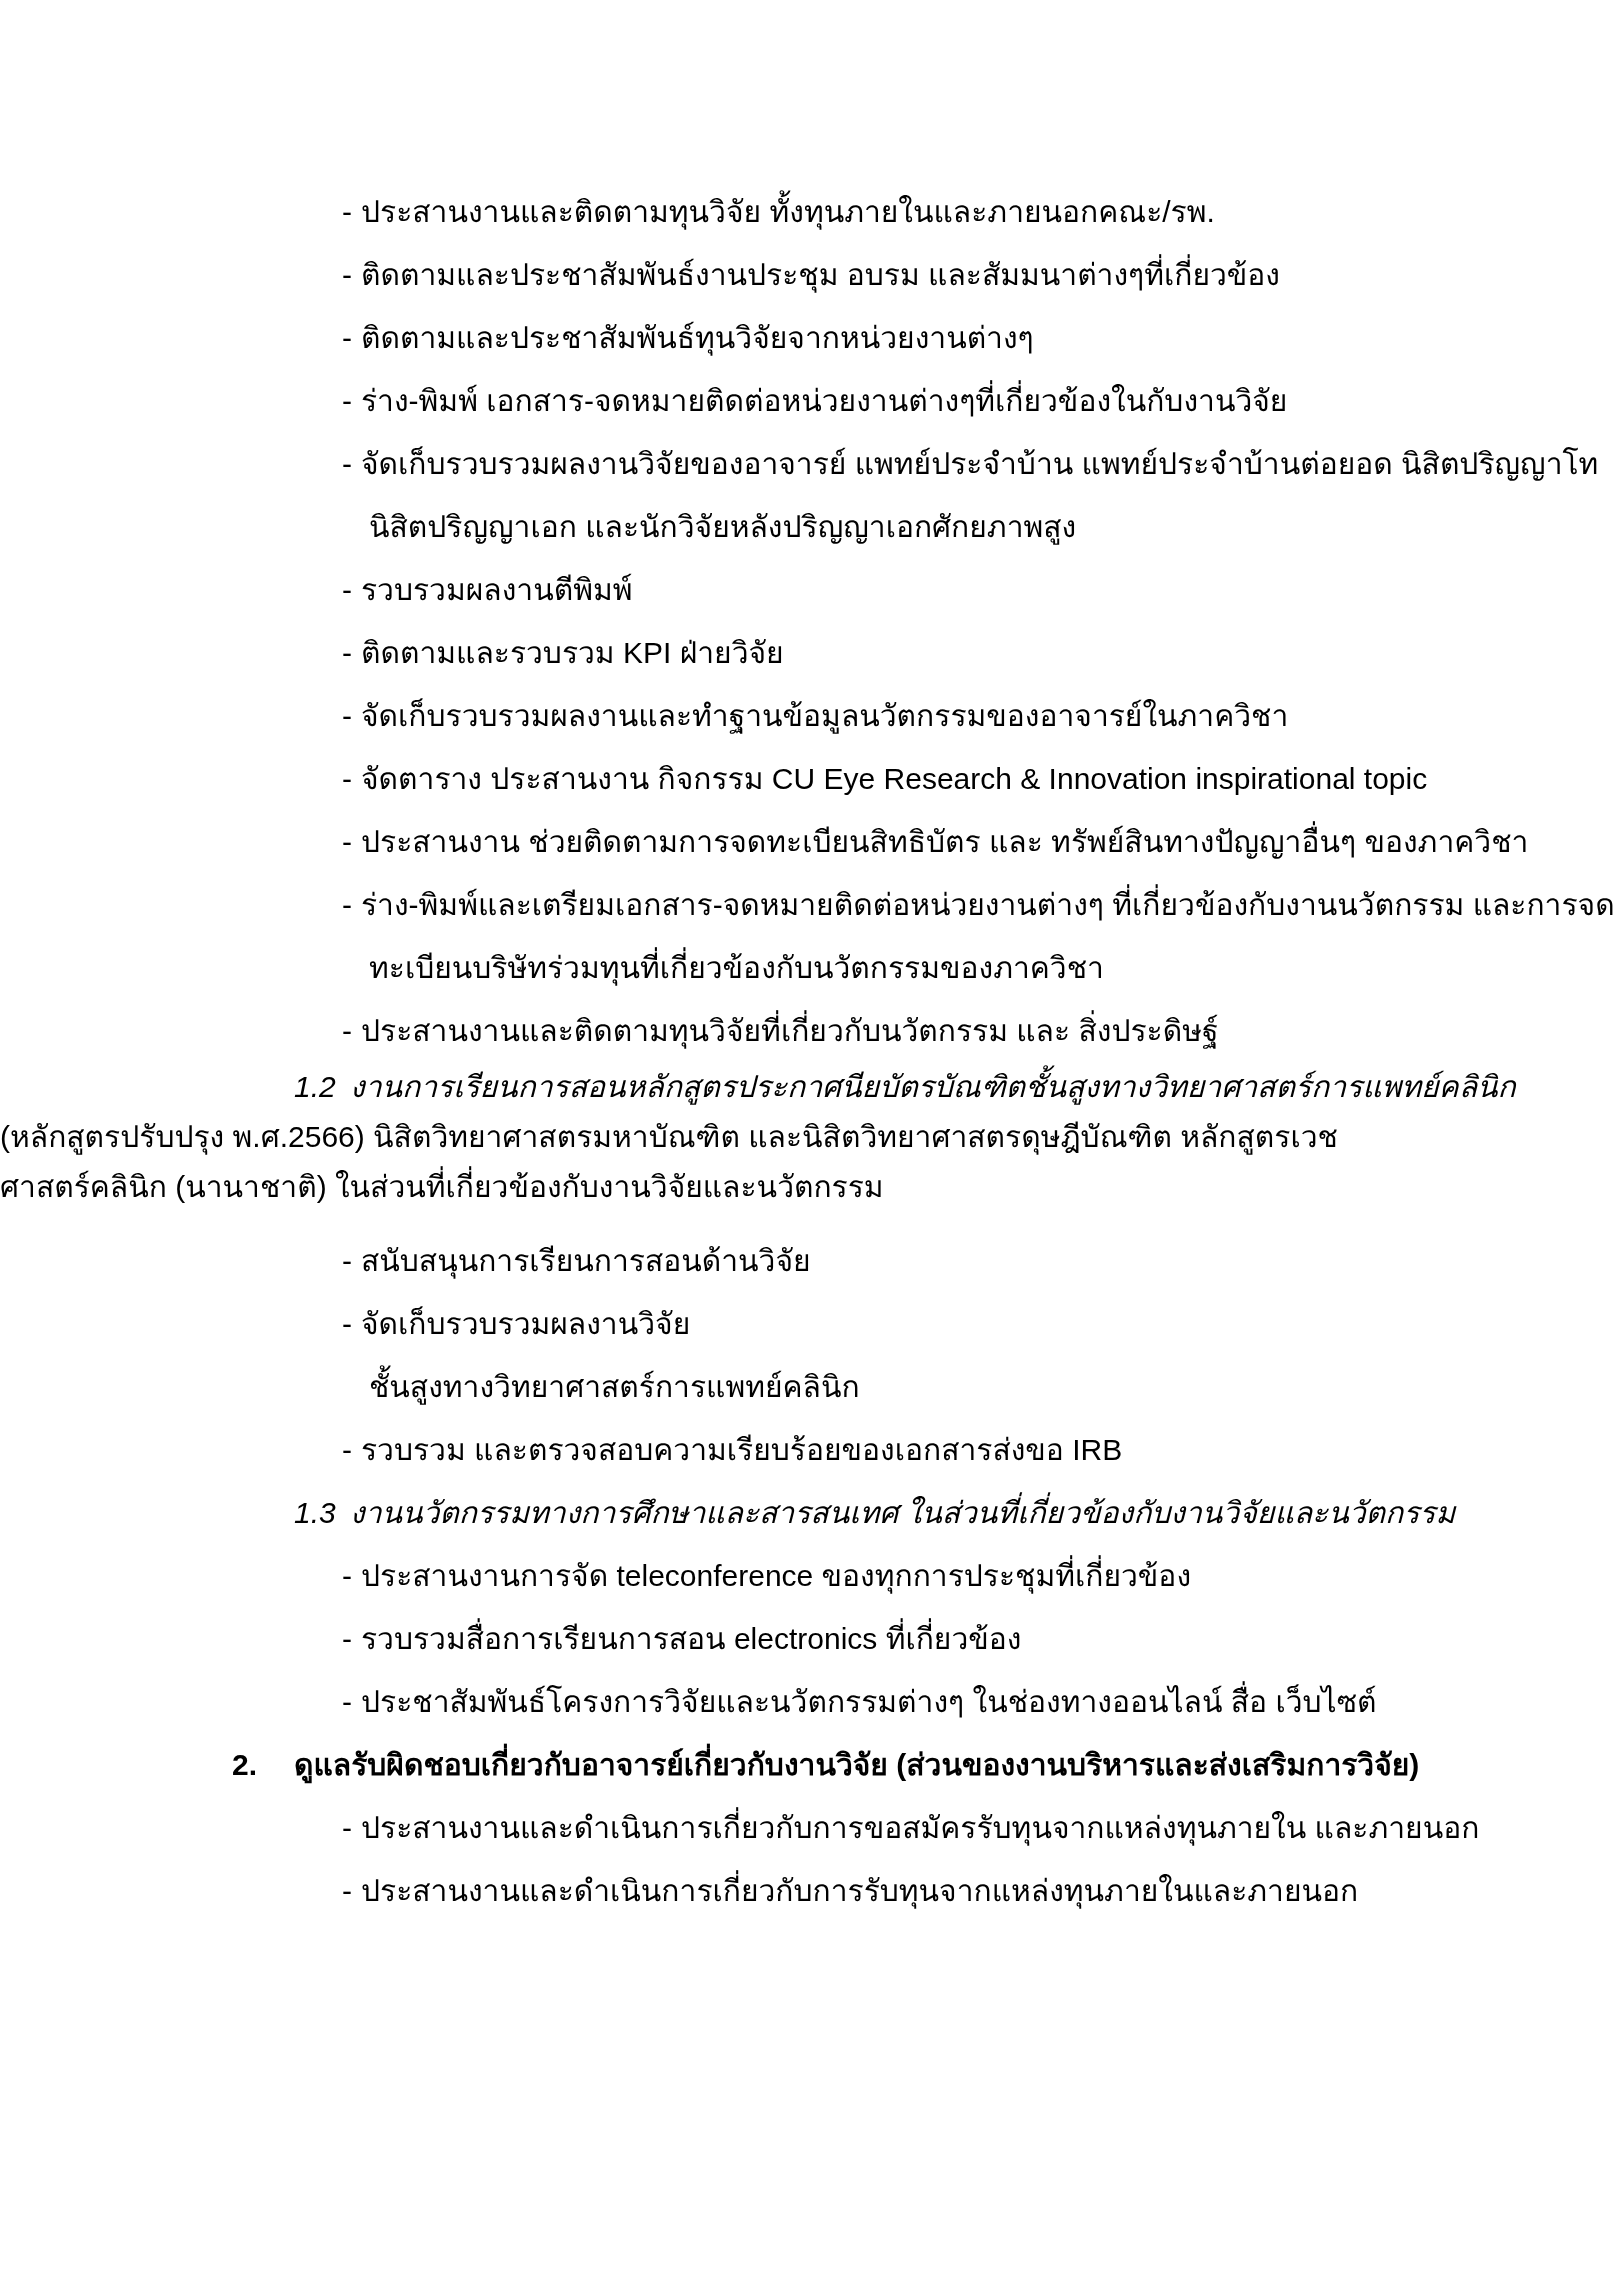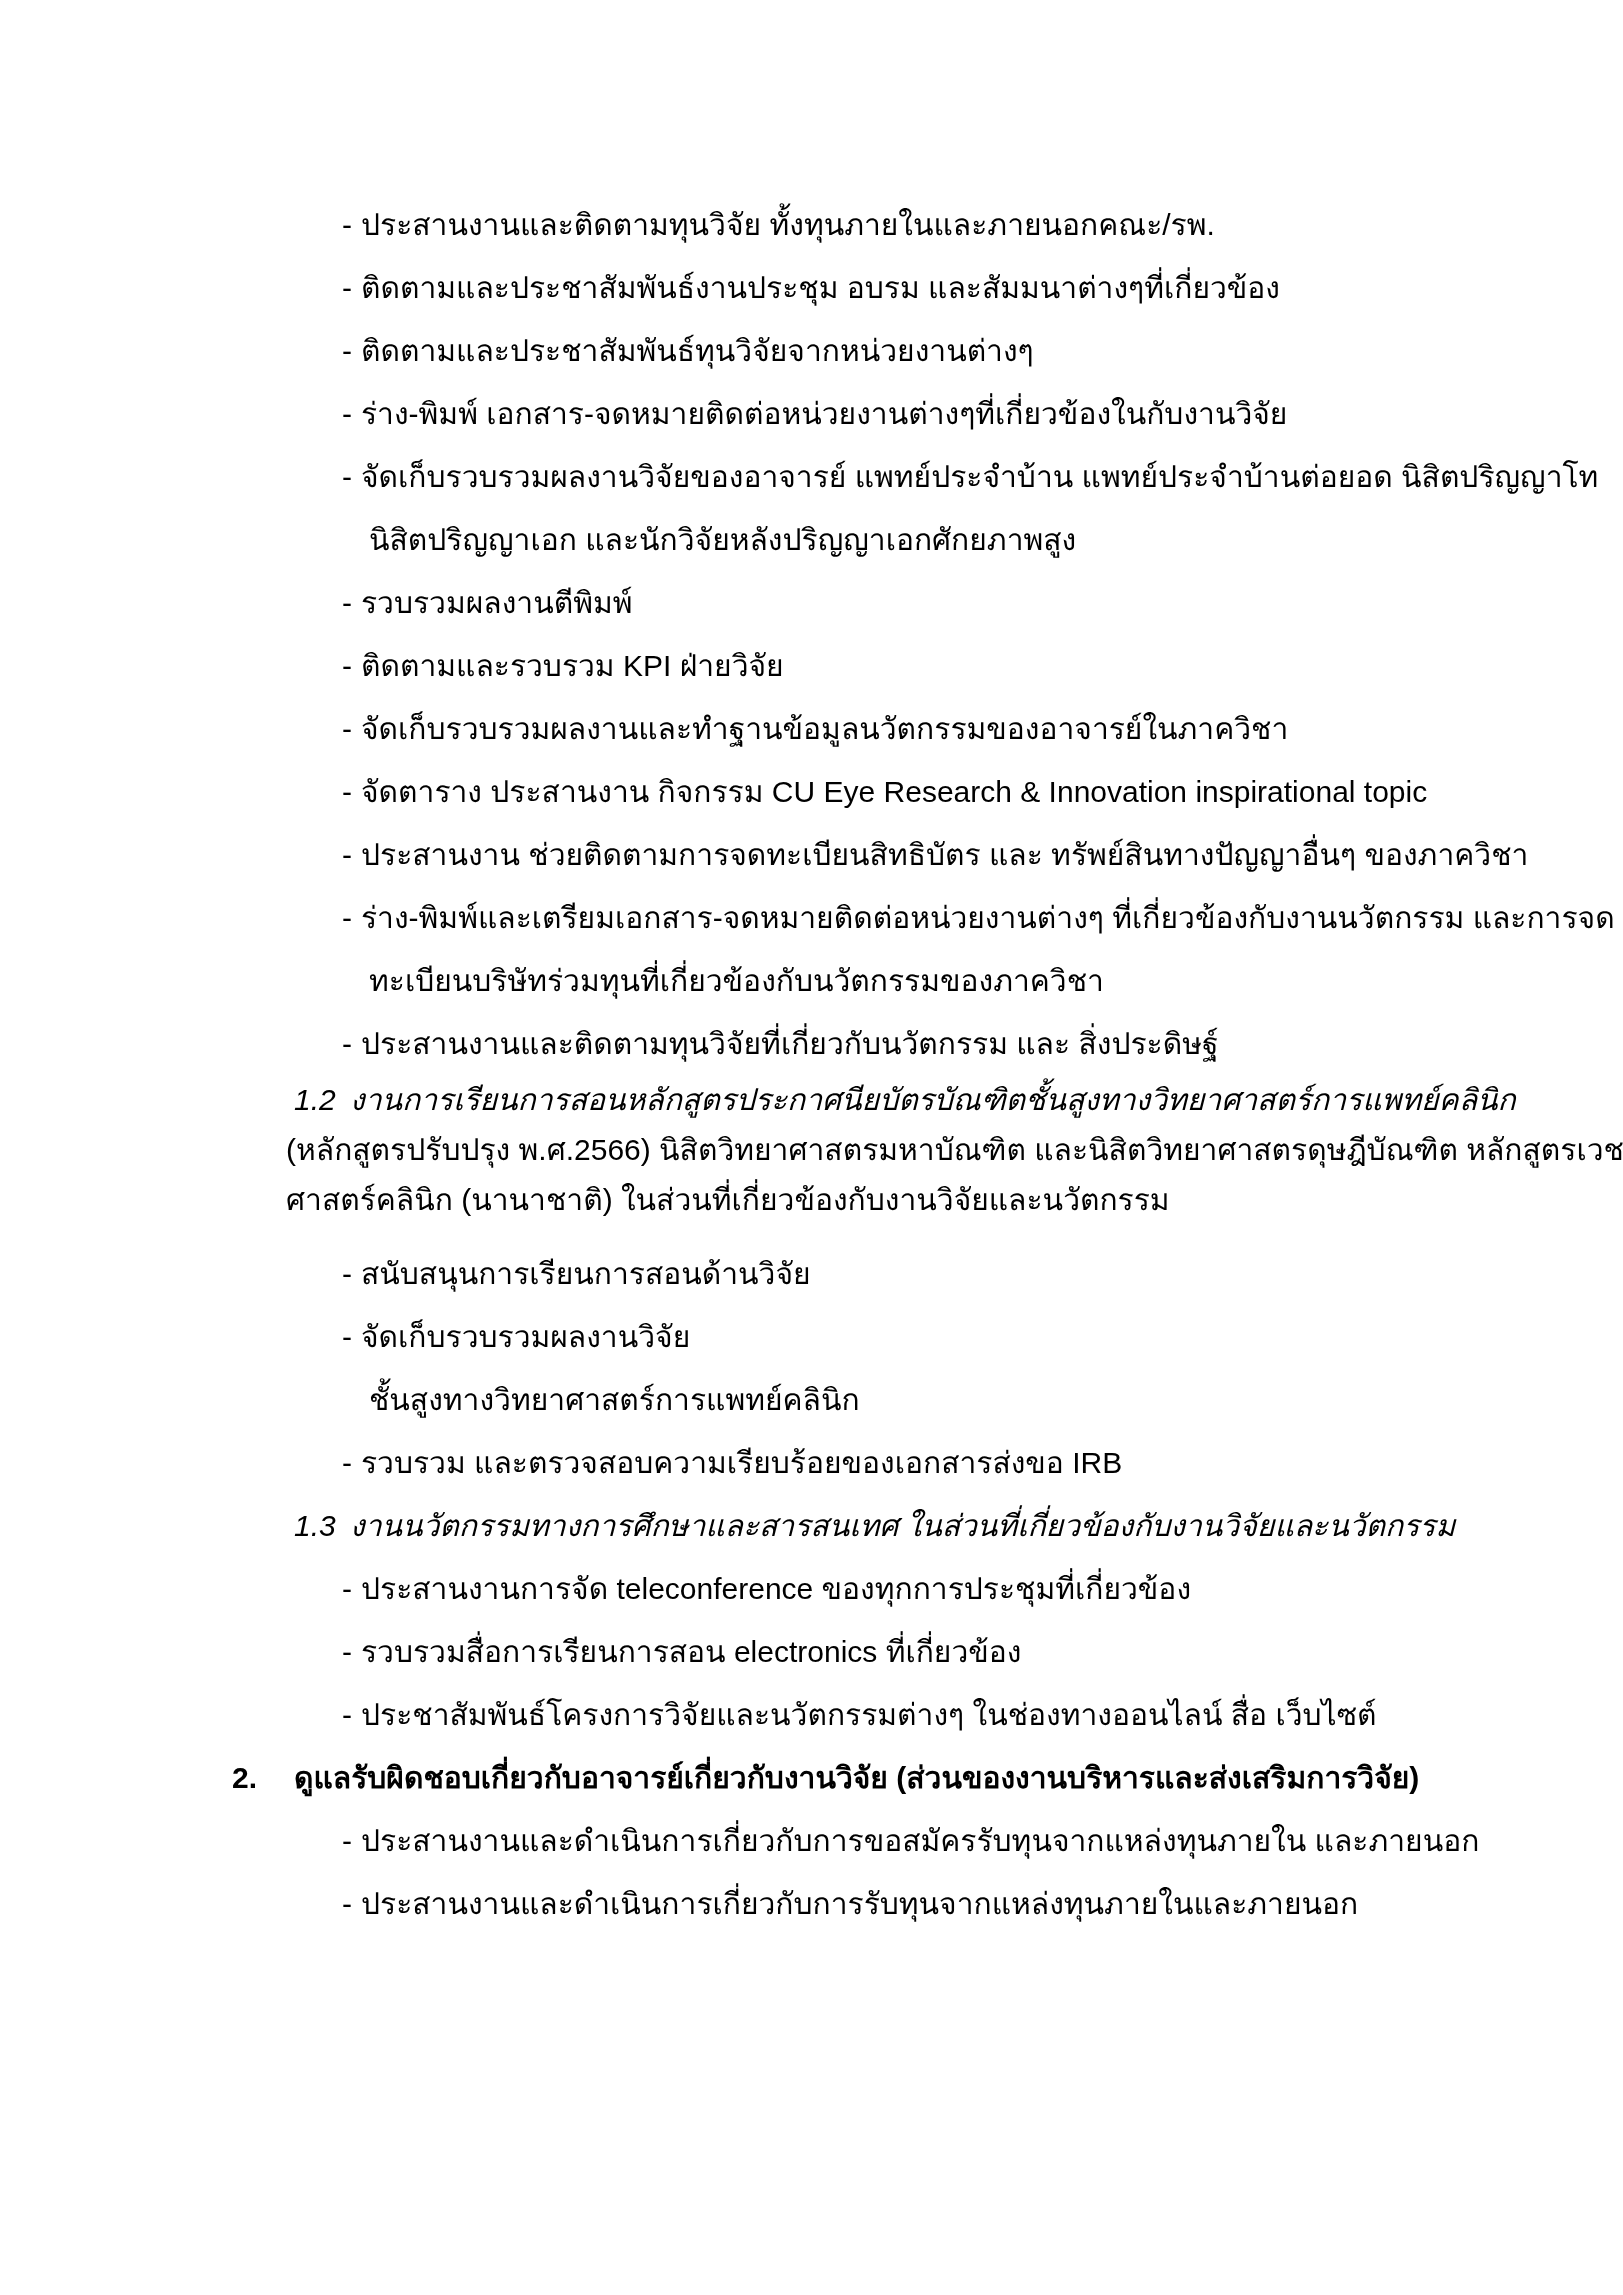--- a/index.html
+++ b/index.html
@@ -13,21 +13,21 @@
     height: 2295px;
     margin: 0 auto;
     background: #ffffff;
     color: #000000;
     font-family: "Liberation Sans", "DejaVu Sans", sans-serif;
     font-size: 30px;
     overflow: hidden;
   }
   .content {
     position: absolute;
-    top: 193px;
+    top: 180px;
     left: 0;
     right: 0;
   }
   .ln {
     height: 63px;
     line-height: 63px;
     white-space: nowrap;
   }
   
   .bullet { padding-left: 342px; }
@@ -41,21 +41,21 @@
   .section { padding-left: 294px; font-style: italic; }
   .section .num {
     display: inline-block;
     width: 56px;
   }
   
   .tight, .para {
     height: 50px;
     line-height: 50px;
   }
-  .para { padding-left: 286px; }
+  .para { }
   .gap { margin-bottom: 17px; }
   
   .item2 {
     padding-left: 232px;
     font-weight: 700;
   }
   .item2 .num {
     display: inline-block;
     width: 62px;
   }

